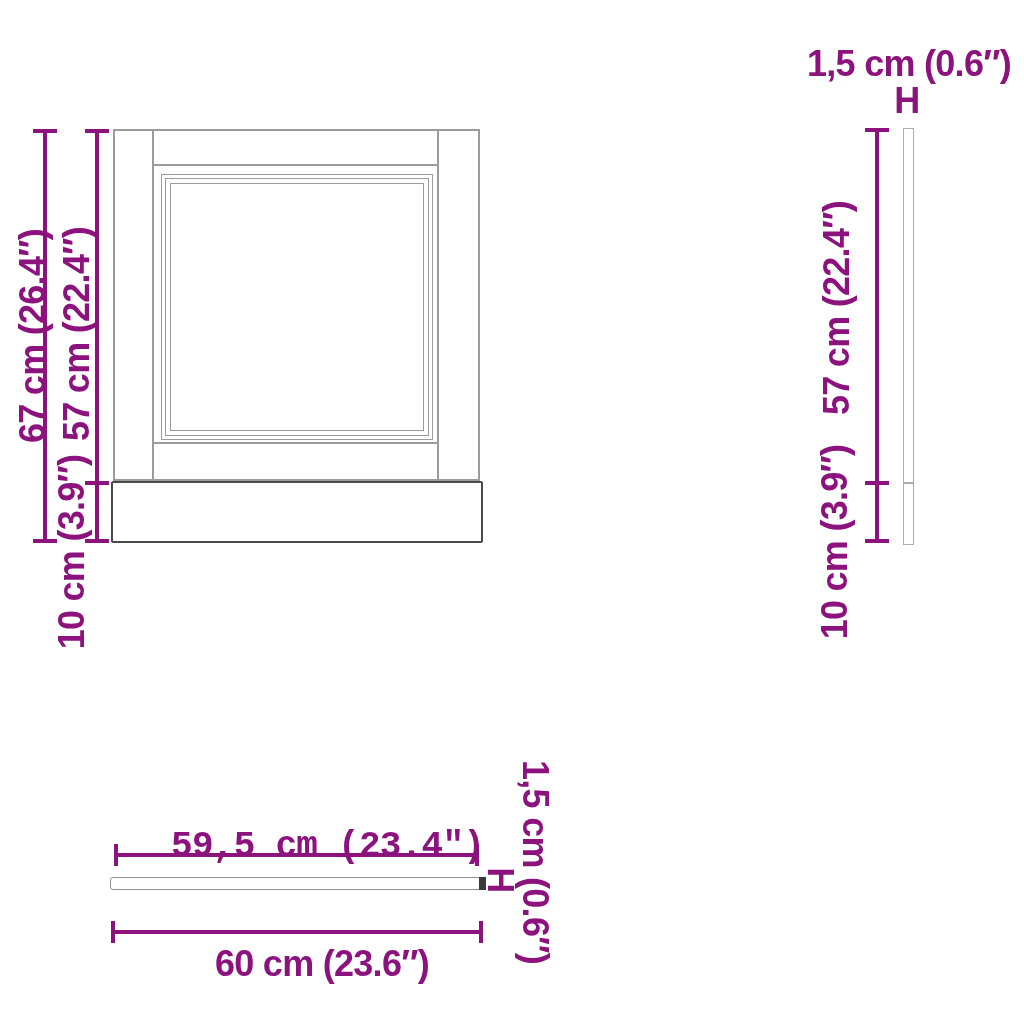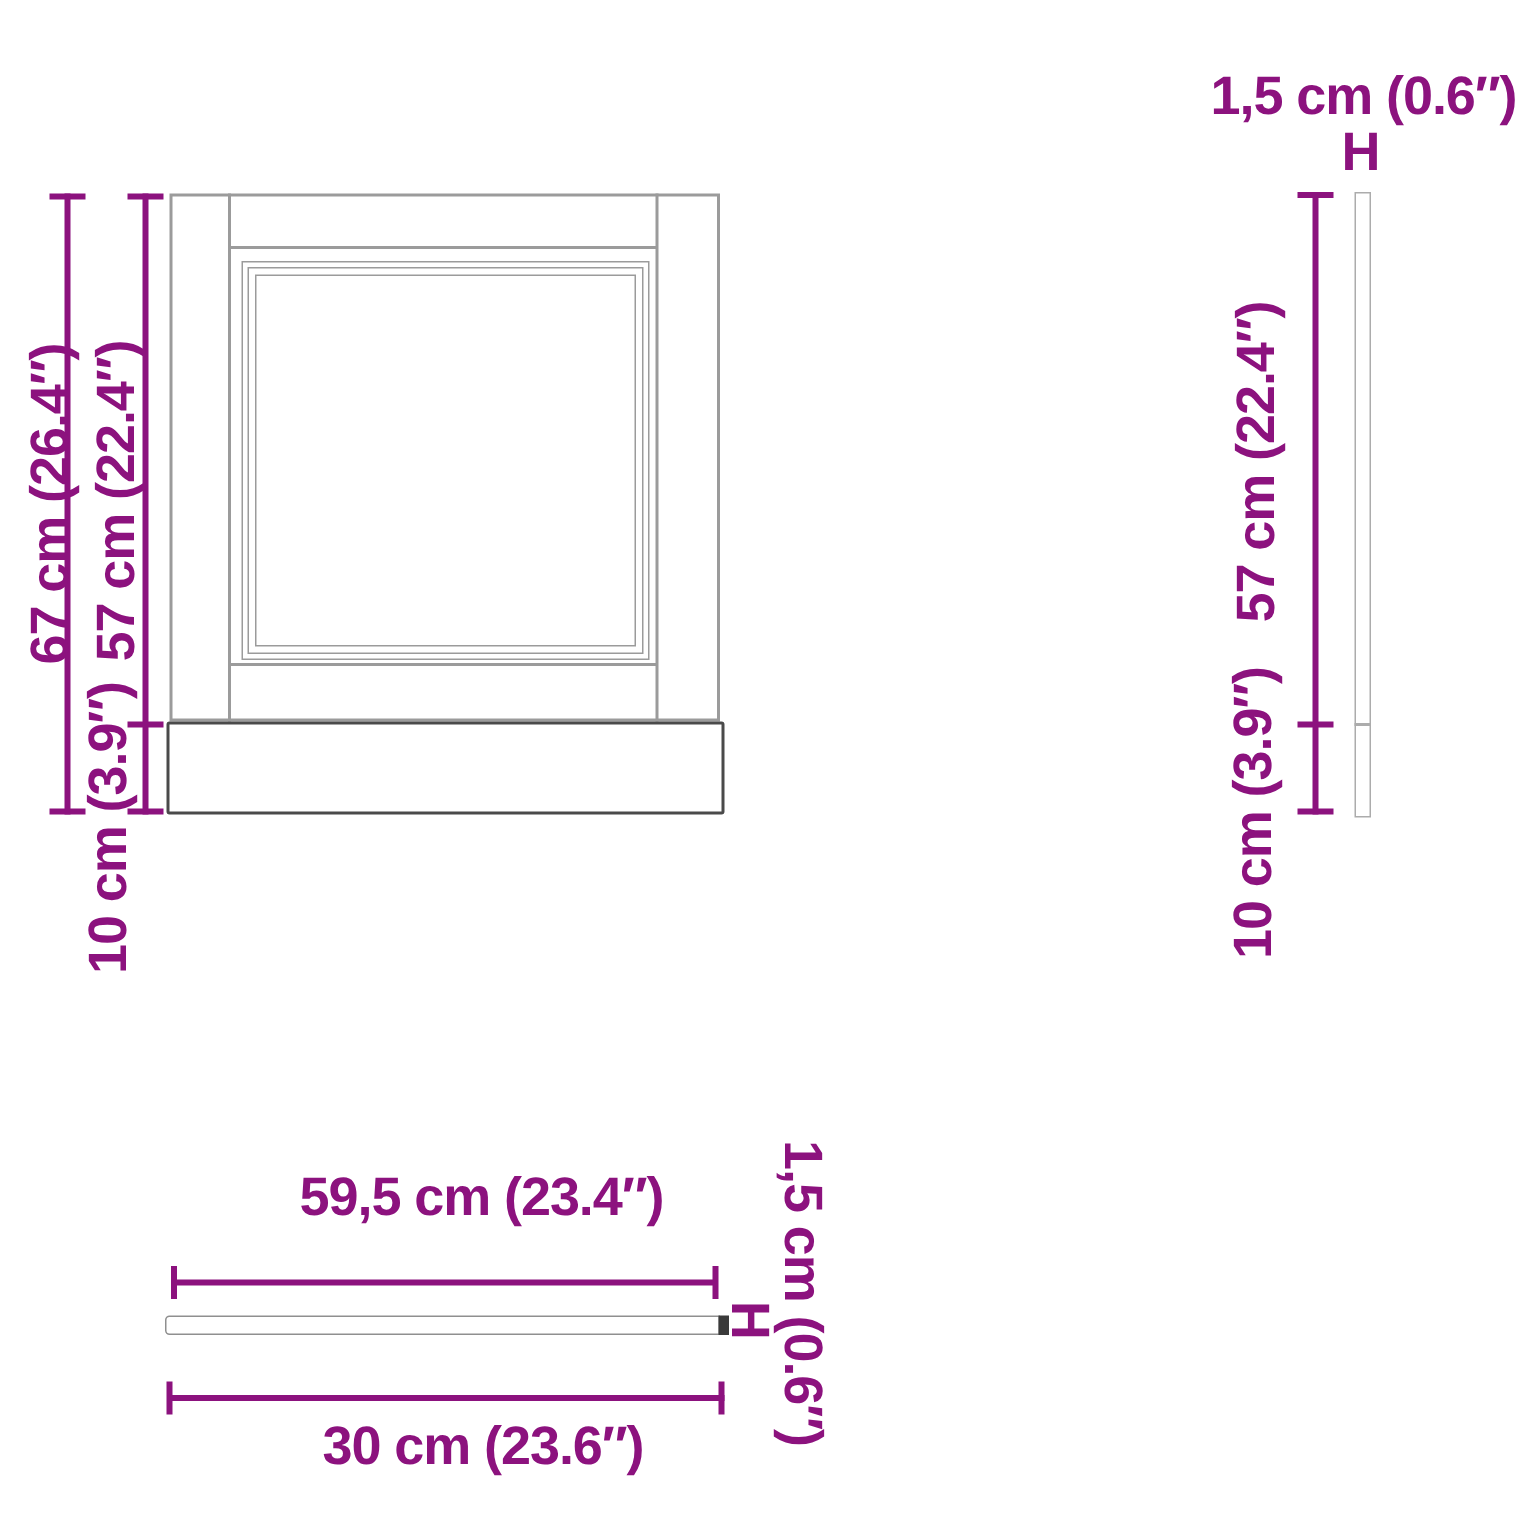--- a/index.html
+++ b/index.html
@@ -69,30 +69,30 @@
     <div class="dline" style="left:875px;top:128px;width:4px;height:415px;"></div>
     <div class="dline" style="left:865px;top:128px;width:24px;height:4px;"></div>
     <div class="dline" style="left:865px;top:481px;width:24px;height:4px;"></div>
     <div class="dline" style="left:865px;top:539px;width:24px;height:4px;"></div>
 
     <div class="lbl rot-ccw" style="left:687px;top:290px;width:300px;height:36px;">57 cm (22.4″)</div>
     <div class="lbl rot-ccw" style="left:725px;top:524px;width:220px;height:36px;">10 cm (3.9″)</div>
   </div>
 
   <div>
-    <div class="lbl" style="left:171px;top:780px;width:300px;height:36px;">59,5 cm (23.4″)</div>
+    <div class="lbl" style="left:171px;top:829px;width:300px;height:36px;font-family:Liberation Mono, monospace;">59,5 cm (23.4″)</div>
 
     <div class="dline" style="left:116px;top:853px;width:361px;height:4px;"></div>
     <div class="dline" style="left:114px;top:844px;width:4px;height:22px;"></div>
     <div class="dline" style="left:475px;top:844px;width:4px;height:22px;"></div>
 
     <div class="outline" style="left:110px;top:877px;width:370px;height:13px;border:1.5px solid #8F8F8F;border-radius:3px 0 0 3px;"></div>
     <div style="position:absolute;left:479px;top:877px;width:7px;height:13px;background:#3A3A3A;"></div>
     <div class="lbl rot-cw" style="left:480px;top:862px;width:40px;height:36px;">H</div>
     <div class="lbl rot-cw" style="left:425px;top:844px;width:220px;height:36px;">1,5 cm (0.6″)</div>
 
     <div class="dline" style="left:113px;top:930px;width:370px;height:4px;"></div>
     <div class="dline" style="left:111px;top:921px;width:4px;height:22px;"></div>
     <div class="dline" style="left:479px;top:921px;width:4px;height:22px;"></div>
-    <div class="lbl" style="left:172px;top:946px;width:300px;height:36px;">30 cm (23.6″)</div>
+    <div class="lbl" style="left:172px;top:946px;width:300px;height:36px;">60 cm (23.6″)</div>
   </div>
 
 </div>
 
 </body></html>

